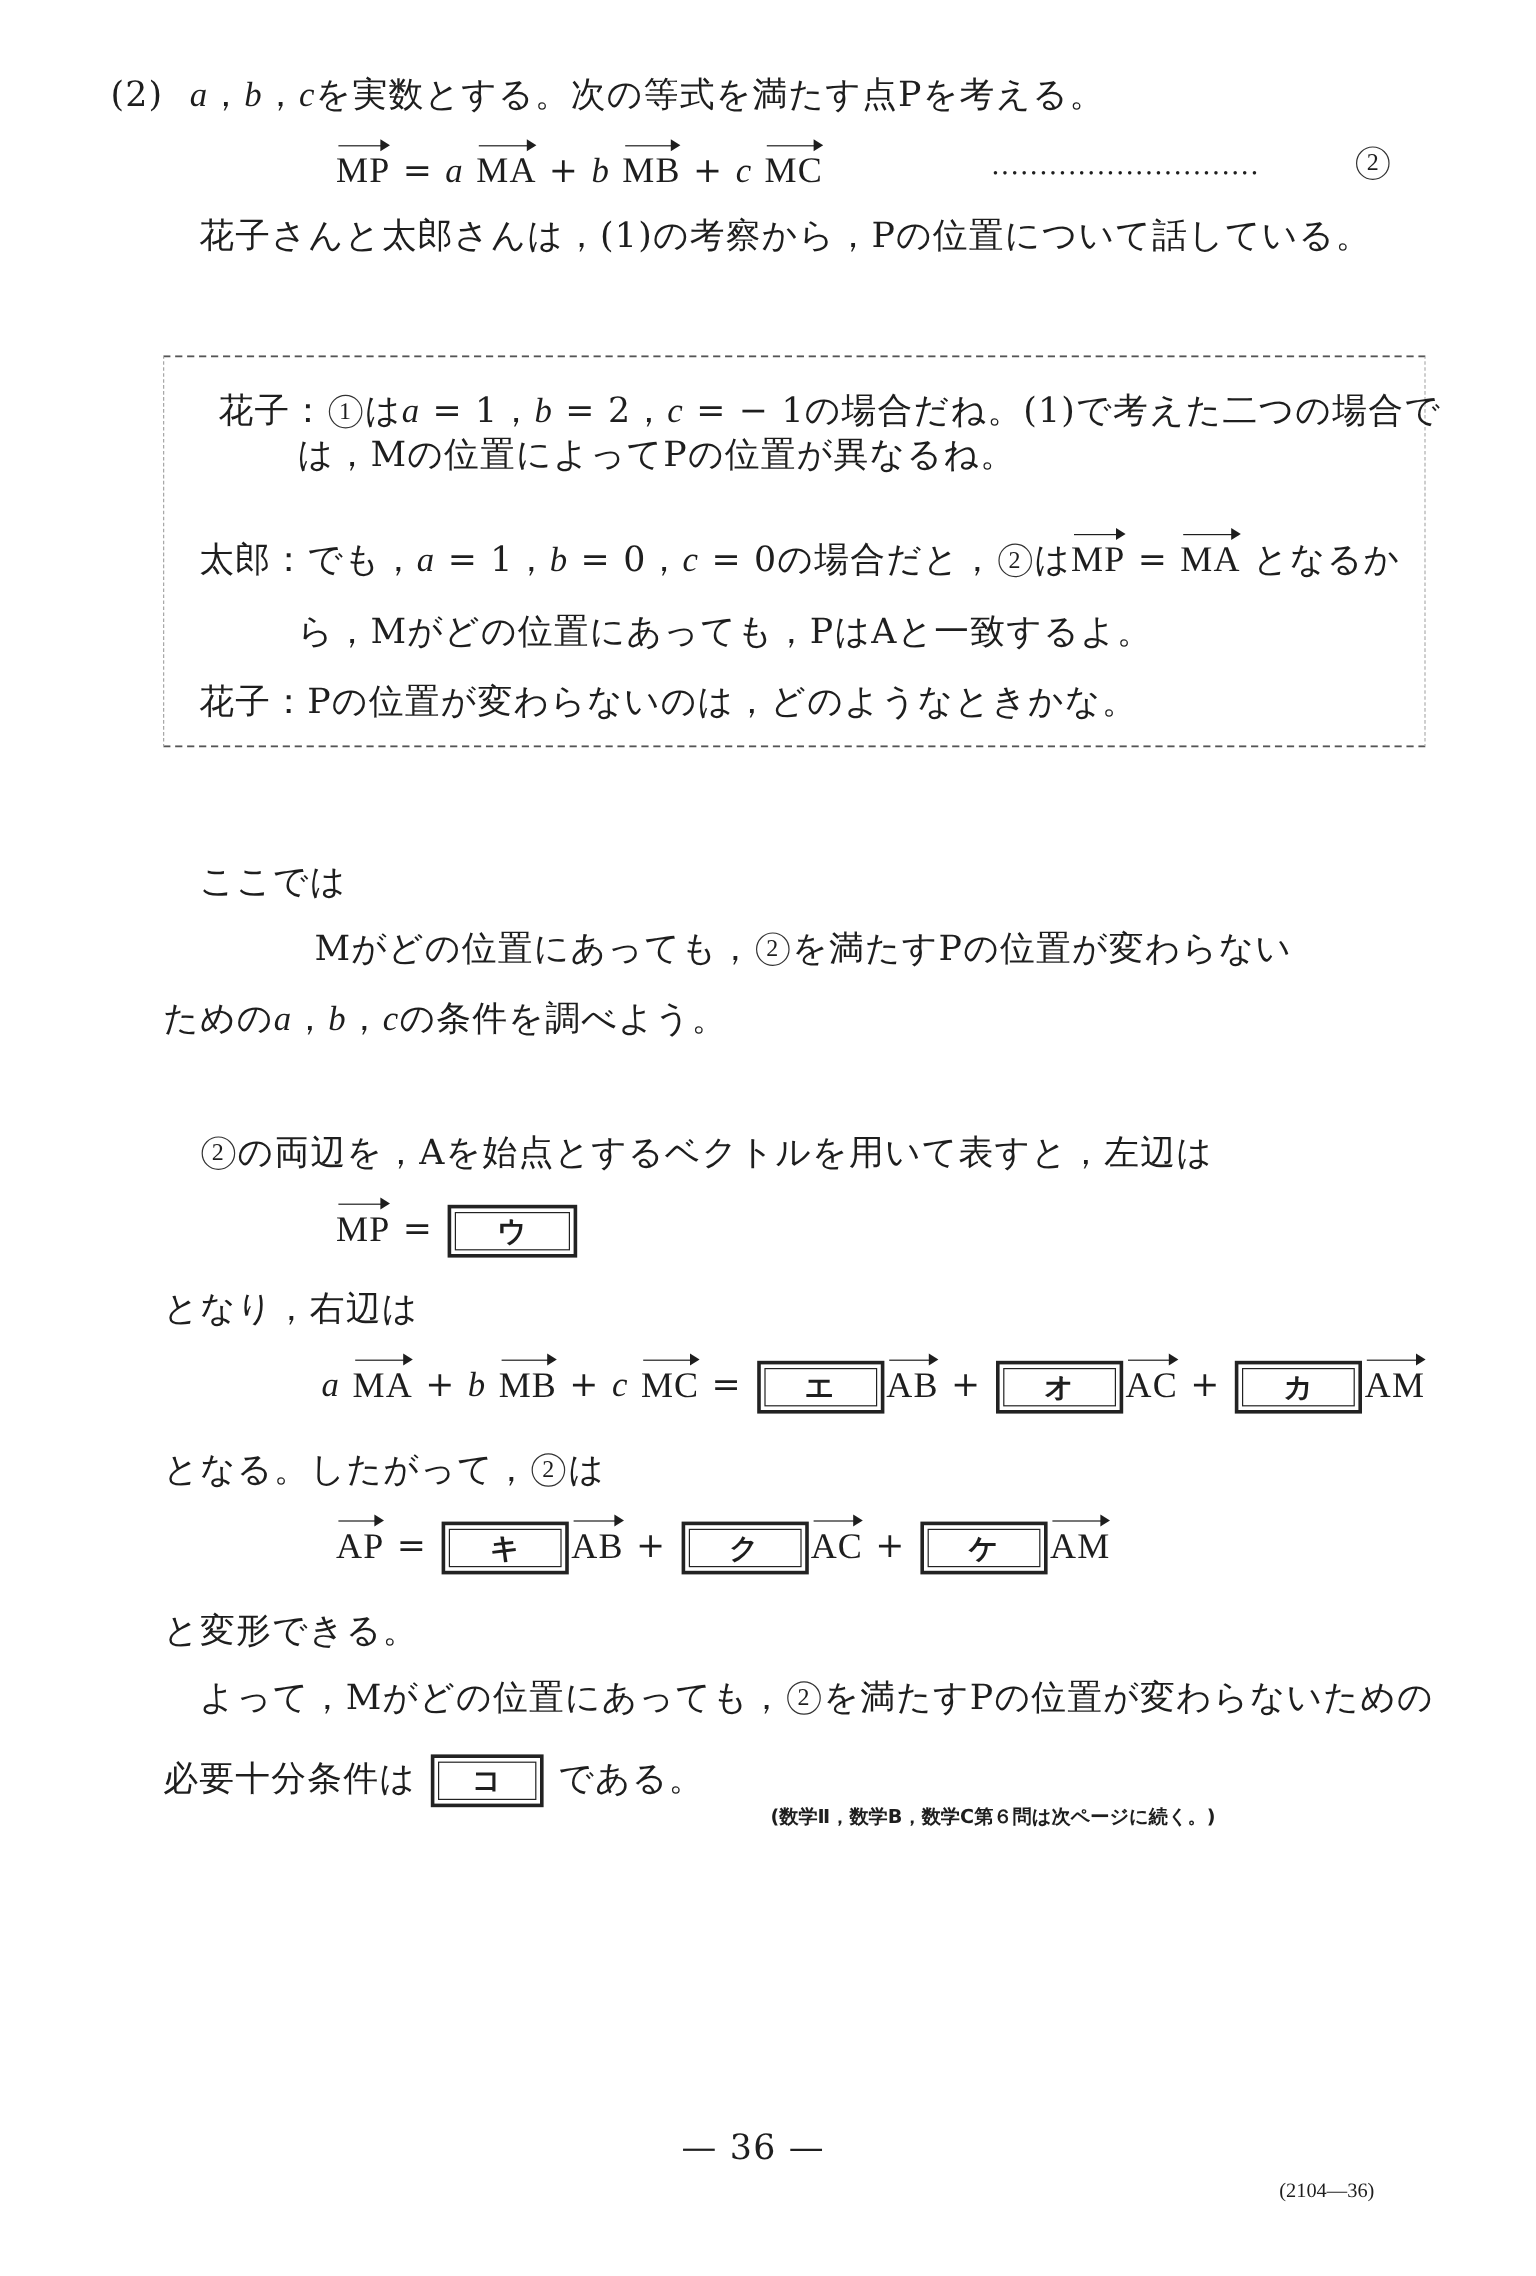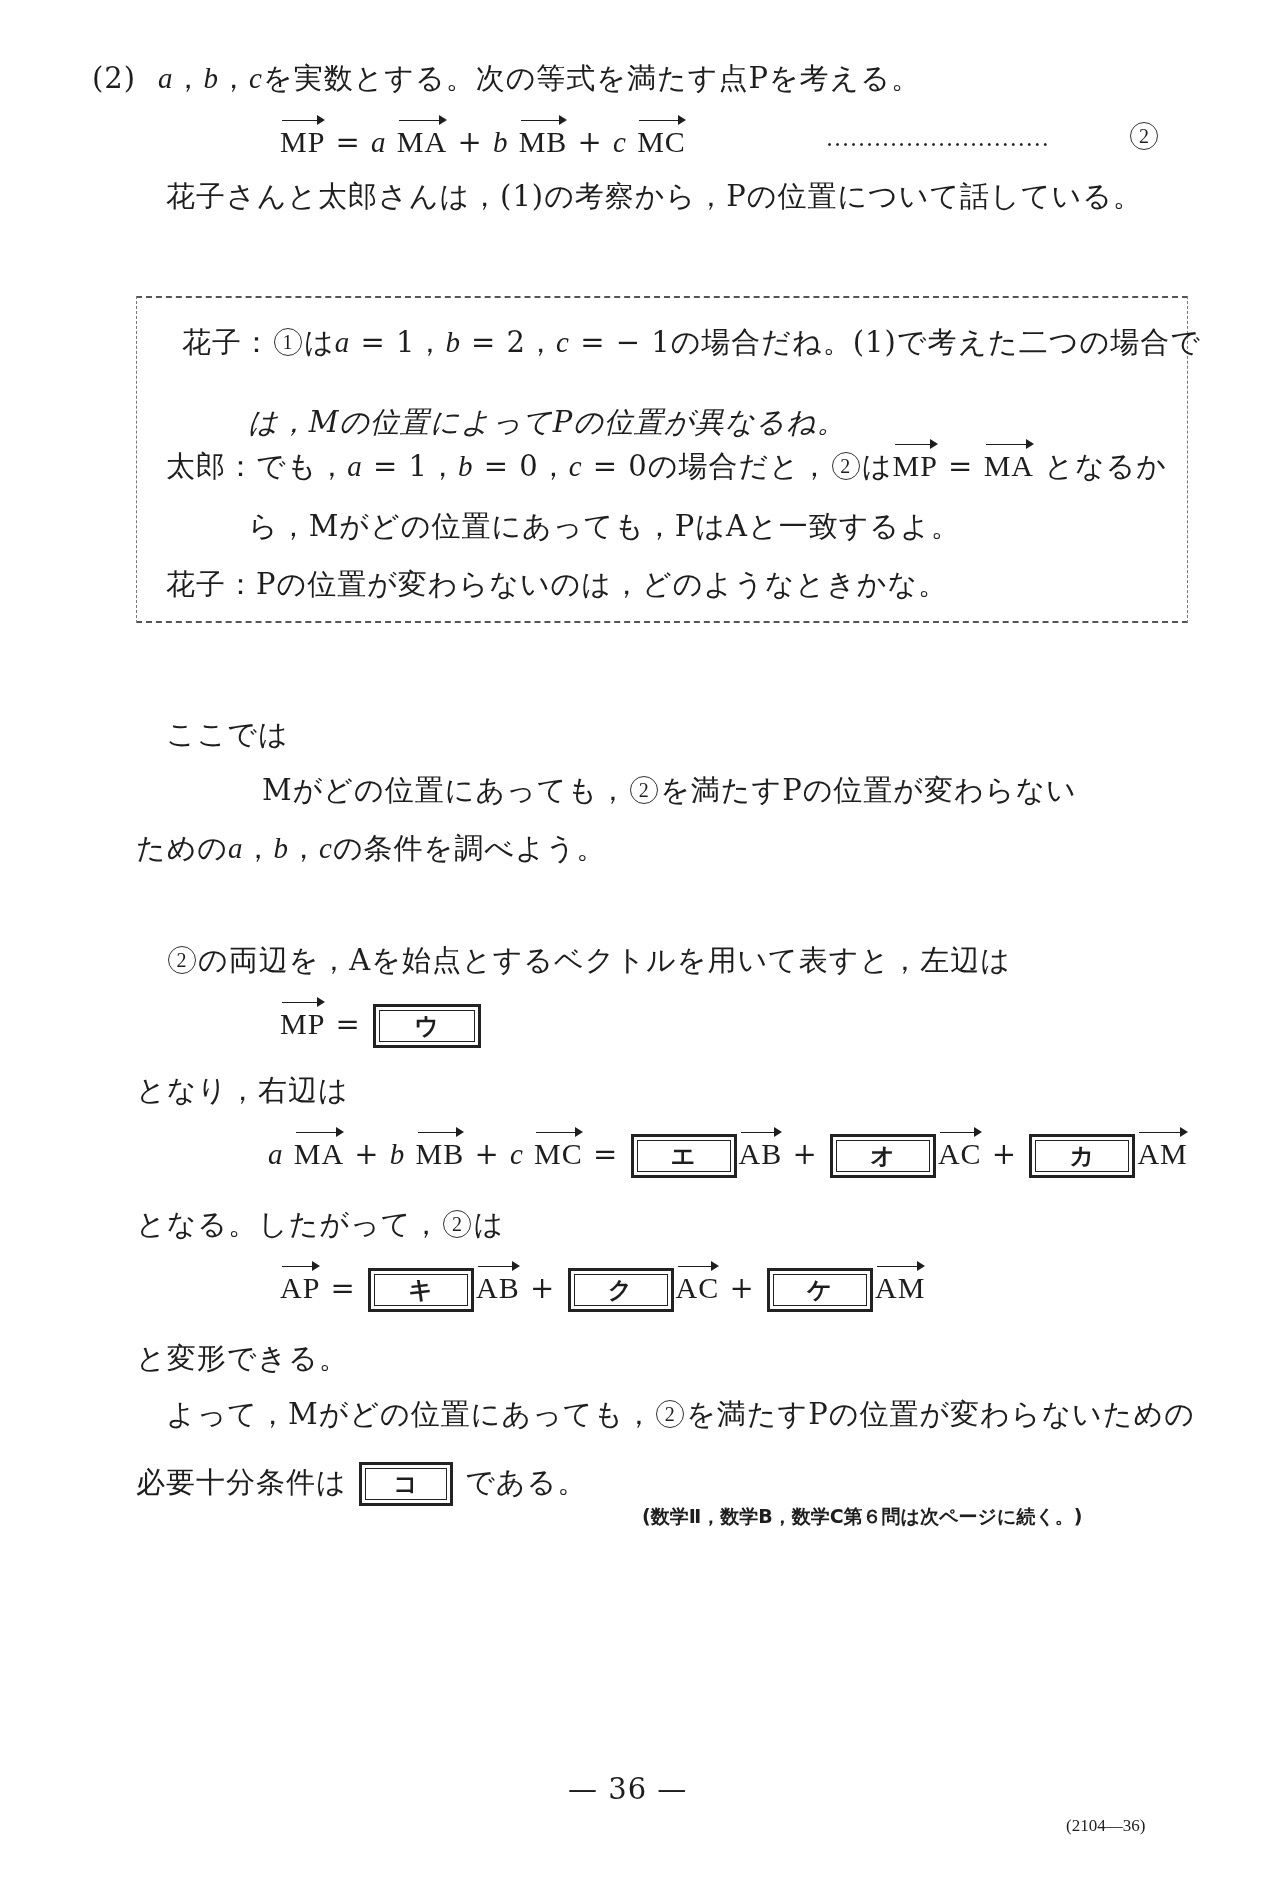--- a/index.html
+++ b/index.html
@@ -30,21 +30,21 @@
     font-weight: bold;
   }
   .circ { display: inline-block; width: 26px; height: 26px; border: 1.5px solid #333; border-radius: 50%;
     text-align: center; line-height: 26px; font-size: 20px; vertical-align: 3px; margin: 0 2px; font-family: "Liberation Serif", serif; }
   .dialog {
     position: absolute; left: 136px; top: 296px; width: 1050px; height: 323px;
     border-top: 2px dashed #555; border-bottom: 2px dashed #555;
     border-left: 1.5px dashed #777; border-right: 1.5px dashed #777;
   }
   .dots { letter-spacing: 1px; font-size: 22px; }
-  .footer-note { font-family: "DejaVu Sans", sans-serif; font-weight: bold; font-size: 19px; }
+  .footer-note { font-family: "DejaVu Sans", sans-serif; font-weight: bold; font-size: 16px; }
 </style>
 </head>
 <body>
 
 <div class="abs txt" style="left:92px; top:60px;">
   <span style="margin-right:22px;">(2)</span><span class="it">a</span>，<span class="it">b</span>，<span class="it">c</span><span>を実数とする。次の等式を満たす点Pを考える。</span>
 </div>
 
 <div class="abs txt" style="left:280px; top:124px;">
   <span class="vec">MP</span>
@@ -56,21 +56,21 @@
 <div class="abs" style="left:1128px; top:122px;">
   <span class="circ">2</span>
 </div>
 
 <div class="abs txt" style="left:166px; top:178px;">花子さんと太郎さんは，(1)の考察から，Pの位置について話している。</div>
 
 <div class="dialog"></div>
 <div class="abs txt" style="left:166px; top:324px;margin-left:16px;">
   <span>花子：</span><span class="circ">1</span><span>は</span><span class="it">a</span><span> = 1，</span><span class="it">b</span><span> = 2，</span><span class="it">c</span><span> = − 1の場合だね。(1)で考えた二つの場合で</span>
 </div>
-<div class="abs txt" style="left:248px; top:404px;font-style:italic;">は，Mの位置によってPの位置が異なるね。</div>
+<div class="abs txt" style="left:248px; top:360px;">は，Mの位置によってPの位置が異なるね。</div>
 <div class="abs txt" style="left:166px; top:448px;">
   <span>太郎：でも，</span><span class="it">a</span><span> = 1，</span><span class="it">b</span><span> = 0，</span><span class="it">c</span><span> = 0の場合だと，</span><span class="circ">2</span><span>は</span><span class="vec">MP</span><span> = </span><span class="vec">MA</span> <span>となるか</span>
 </div>
 <div class="abs txt" style="left:248px; top:508px;">ら，Mがどの位置にあっても，PはAと一致するよ。</div>
 <div class="abs txt" style="left:166px; top:566px;">花子：Pの位置が変わらないのは，どのようなときかな。</div>
 
 <div class="abs txt" style="left:166px; top:716px;text-align:right;">ここでは</div>
 <div class="abs txt" style="left:262px; top:772px;">
   <span>Mがどの位置にあっても，</span><span class="circ">2</span><span>を満たすPの位置が変わらない</span>
 </div>

